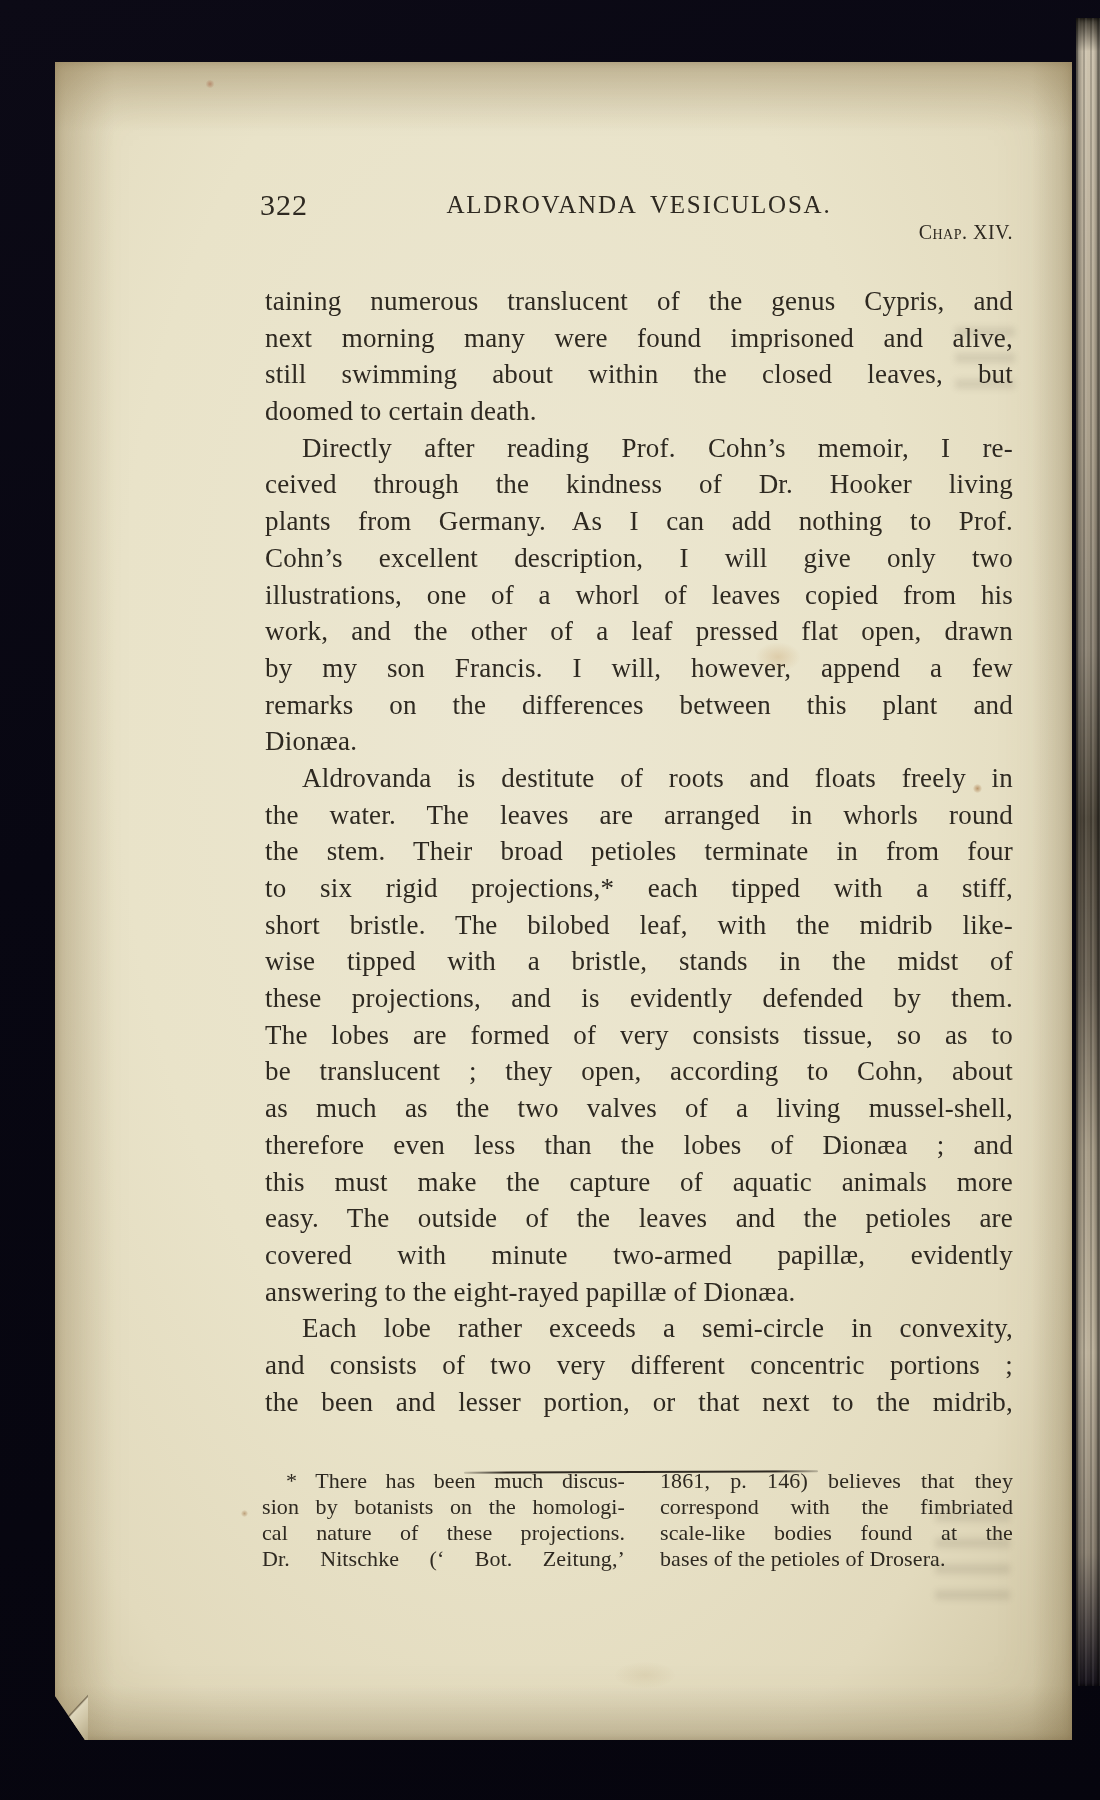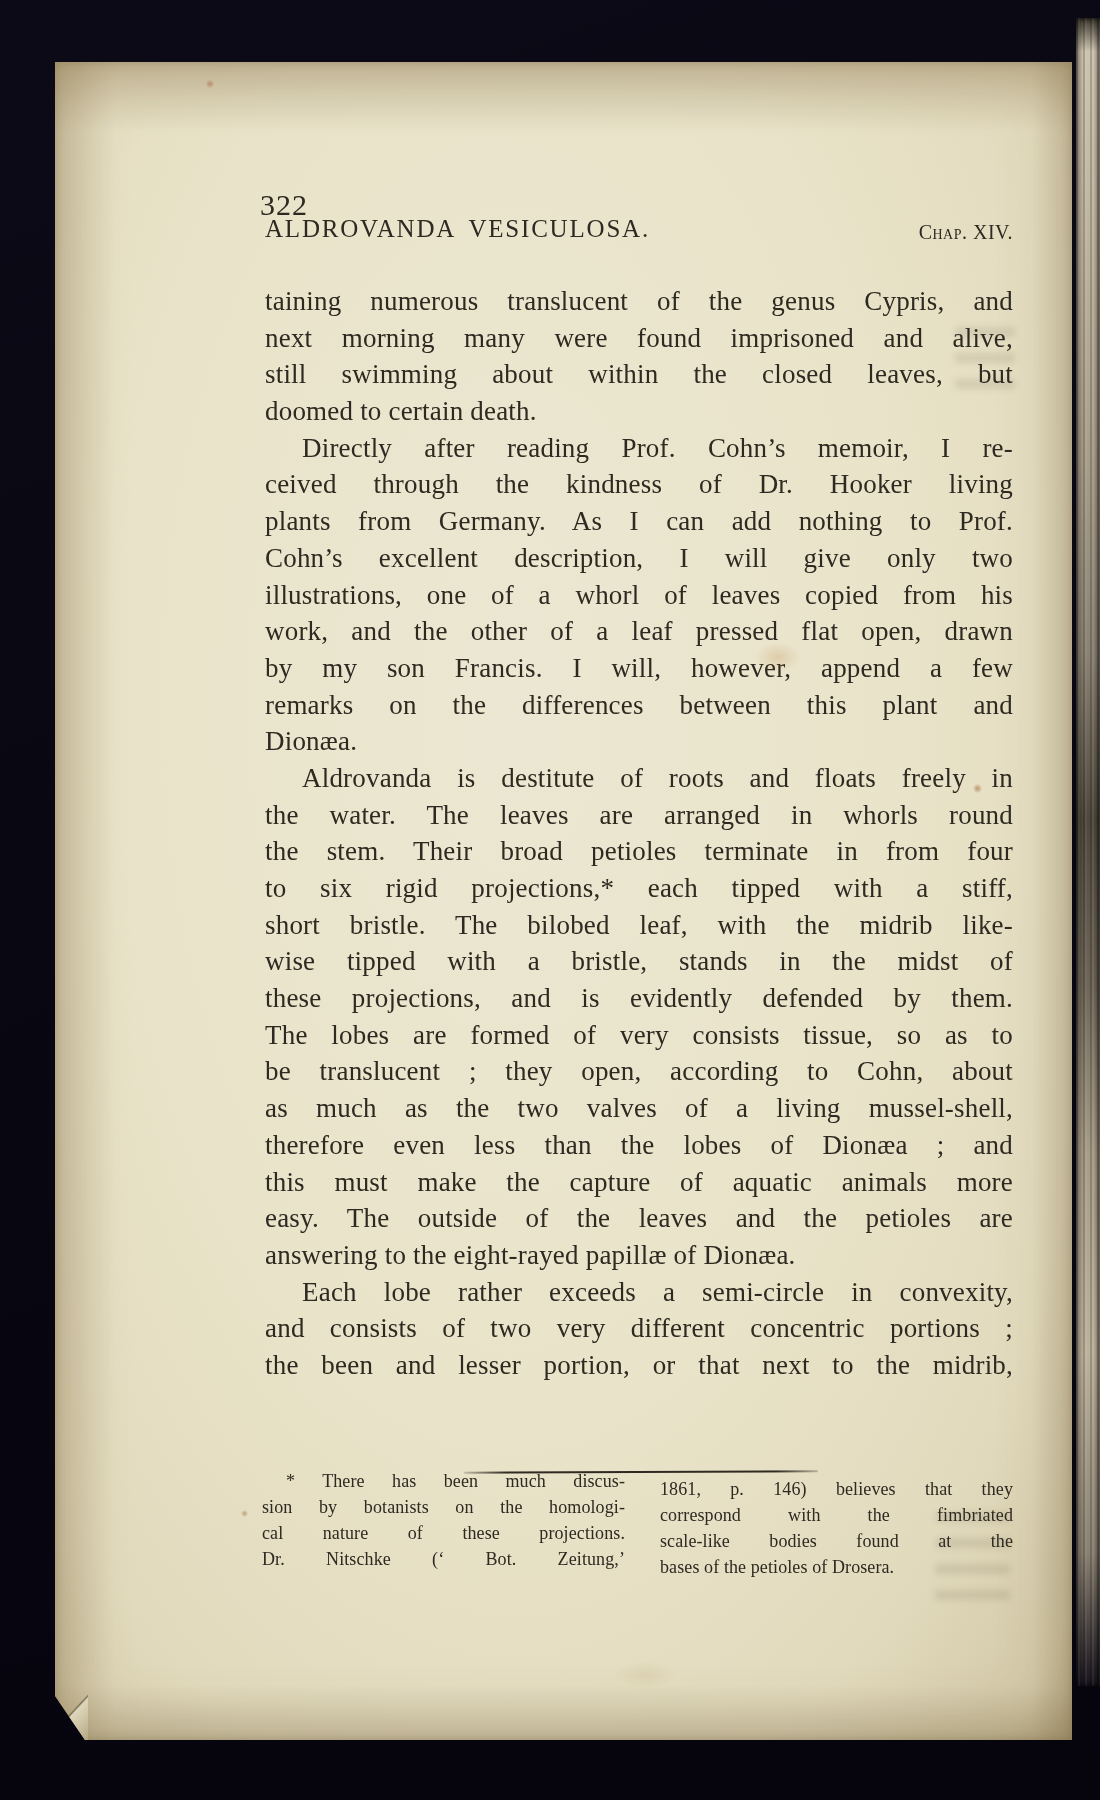--- a/index.html
+++ b/index.html
@@ -34,41 +34,41 @@
     content:"";position:absolute;inset:0;pointer-events:none;
     background:
       linear-gradient(to bottom,rgba(130,105,60,.28),rgba(130,105,60,0) 70px),
       linear-gradient(to right,rgba(130,105,60,.22),rgba(130,105,60,0) 60px),
       linear-gradient(to left,rgba(110,90,50,.18),rgba(110,90,50,0) 40px),
       linear-gradient(to top,rgba(110,90,50,.20),rgba(110,90,50,0) 55px);
   }
   .header{position:absolute;left:210px;top:126px;width:748px;height:34px;}
   .page-number{position:absolute;left:-5px;top:0;font-size:30px;letter-spacing:1px;}
   .running-title{
-    position:absolute;left:0;top:3px;width:100%;
-    font-size:25px;letter-spacing:1.8px;word-spacing:6px;margin-top:24px;
+    position:absolute;left:0;top:3px;width:100%;text-align:center;
+    font-size:25px;letter-spacing:1.8px;word-spacing:6px;
   }
   .chapter-label{position:absolute;right:0;top:2px;font-size:20px;font-variant:small-caps;letter-spacing:.5px;margin-top:31px;}
   .bodytext{position:absolute;left:210px;top:221px;width:748px;}
   .bline{
     height:36.7px;line-height:36.7px;font-size:27px;
     text-align:justify;text-align-last:justify;text-justify:inter-word;
     white-space:nowrap;letter-spacing:.2px;
   }
   .bline.end{text-align-last:left;}
   .bodytext .bline.indent{text-indent:37px;}
   .footnote-rule{
     position:absolute;left:409px;top:1409px;width:354px;height:2px;
     background:linear-gradient(to right,rgba(46,41,33,.2),#2e2921 12%,#2e2921 88%,rgba(46,41,33,.25));
     transform:rotate(-0.25deg);border-radius:1px;
   }
   .fn-col{position:absolute;top:1406px;}
   .fn-left{left:207px;width:363px;}
-  .fn-right{left:605px;width:353px;margin-top:8px;}
-  .fn-col .bline{height:26px;line-height:26px;font-size:18px;letter-spacing:.1px;}
+  .fn-right{left:605px;width:353px;}
+  .fn-col .bline{height:26px;line-height:26px;font-size:22px;letter-spacing:.1px;}
   .fn-col .bline.indent{text-indent:24px;}
   
   .stain{position:absolute;border-radius:50%;pointer-events:none;}
   .stain.s1{left:700px;top:580px;width:46px;height:30px;background:radial-gradient(ellipse,rgba(176,120,48,.22),rgba(176,120,48,0) 70%);}
   .stain.s2{left:918px;top:722px;width:9px;height:9px;background:radial-gradient(circle,rgba(150,90,35,.55),rgba(150,90,35,0) 75%);}
   .stain.s3{left:186px;top:1448px;width:7px;height:7px;background:radial-gradient(circle,rgba(140,85,35,.45),rgba(140,85,35,0) 75%);}
   .stain.s4{left:560px;top:1600px;width:60px;height:26px;background:radial-gradient(ellipse,rgba(150,115,55,.10),rgba(150,115,55,0) 75%);}
   .stain.s5{left:150px;top:18px;width:10px;height:8px;background:radial-gradient(circle,rgba(150,60,30,.4),rgba(150,60,30,0) 70%);}
   .ghost{position:absolute;pointer-events:none;filter:blur(3px);opacity:.14;background:
     repeating-linear-gradient(to bottom,rgba(70,60,45,.8) 0 10px,transparent 10px 26px);}
@@ -112,20 +112,21 @@
         <div class="bline">to six rigid projections,* each tipped with a stiff,</div>
         <div class="bline">short bristle.  The bilobed leaf, with the midrib like-</div>
         <div class="bline">wise tipped with a bristle, stands in the midst of</div>
         <div class="bline">these projections, and is evidently defended by them.</div>
         <div class="bline">The lobes are formed of very consists tissue, so as to</div>
         <div class="bline">be translucent ; they open, according to Cohn, about</div>
         <div class="bline">as much as the two valves of a living mussel-shell,</div>
         <div class="bline">therefore even less than the lobes of Dionæa ; and</div>
         <div class="bline">this must make the capture of aquatic animals more</div>
         <div class="bline">easy.  The outside of the leaves and the petioles are</div>
+        <div class="bline">covered with minute two-armed papillæ, evidently</div>
         <div class="bline end">answering to the eight-rayed papillæ of Dionæa.</div>
         <div class="bline indent">Each lobe rather exceeds a semi-circle in convexity,</div>
         <div class="bline">and consists of two very different concentric portions ;</div>
         <div class="bline">the been and lesser portion, or that next to the midrib,</div>
       </div>
 
     <div class="footnote-rule"></div>
     <div class="fn-col fn-left">
         <div class="bline indent">* There has been much discus-</div>
         <div class="bline">sion by botanists on the homologi-</div>

